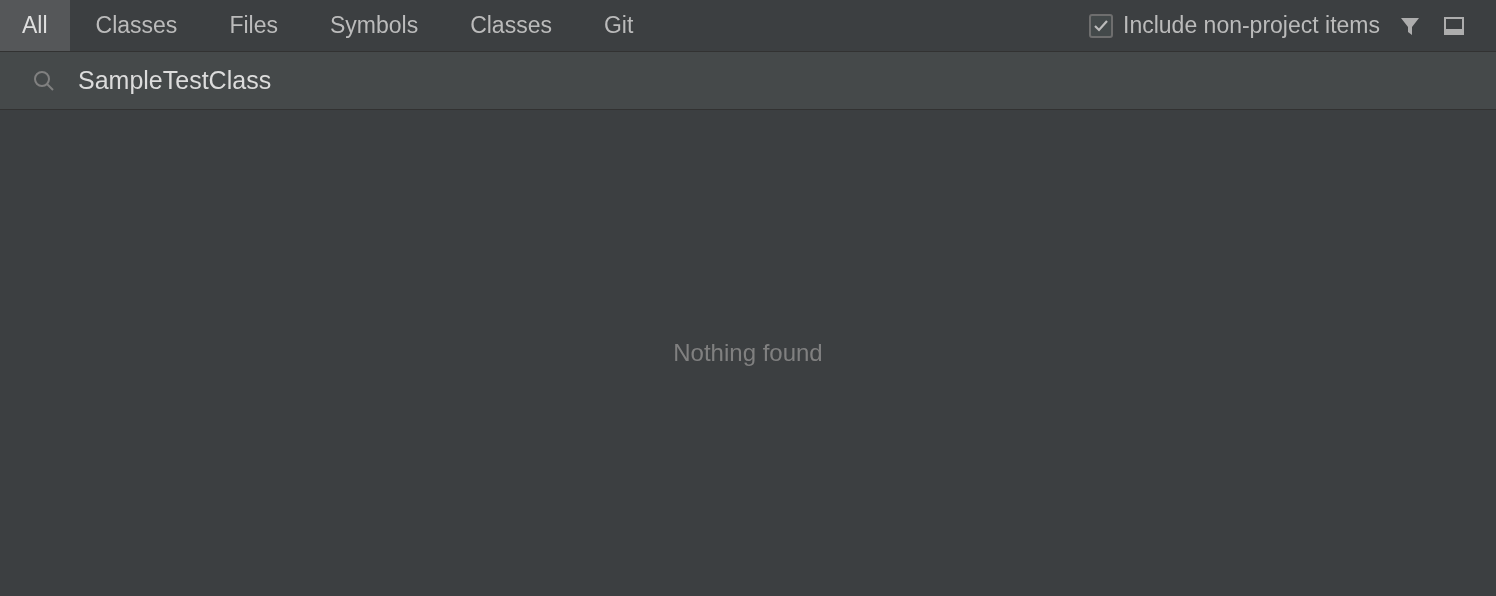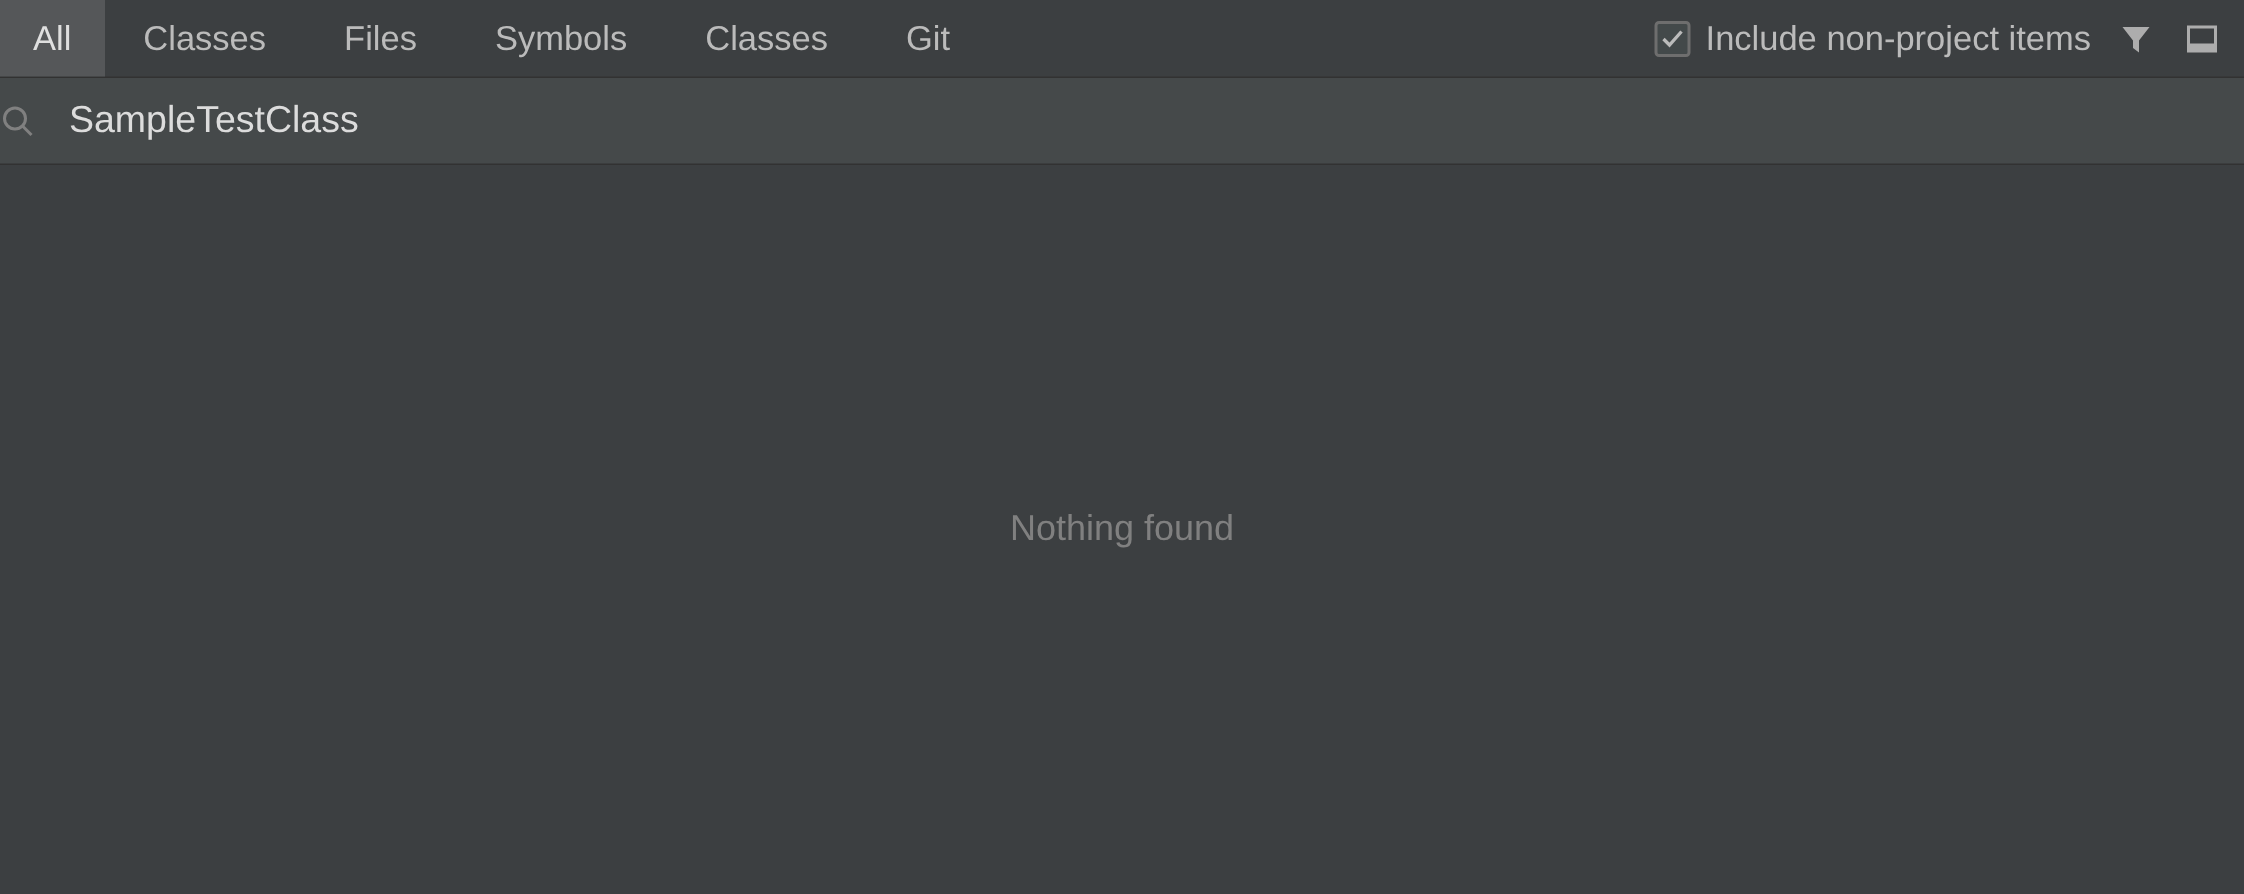--- a/index.html
+++ b/index.html
@@ -37,21 +37,21 @@
     }
     .tab.active {
       background: #555759;
       color: #dfdfdf;
       padding: 0 22px;
     }
     .tabs-right {
       margin-left: auto;
       display: flex;
       align-items: center;
-      padding-right: 14px;
+      padding-right: 28px;
       gap: 16px;
     }
     .checkbox-wrapper {
       display: flex;
       align-items: center;
       gap: 10px;
       cursor: pointer;
     }
     .checkbox-box {
       width: 24px;
@@ -81,21 +81,21 @@
     }
     .icon-btn svg {
       width: 24px;
       height: 24px;
     }
     .search-bar {
       height: 58px;
       background: #45494a;
       display: flex;
       align-items: center;
-      padding: 0 0;
+      padding: 0 32px;
       border-bottom: 1px solid #323232;
     }
     .search-icon {
       display: flex;
       align-items: center;
       justify-content: center;
       margin-right: 22px;
     }
     .search-icon svg {
       width: 24px;

